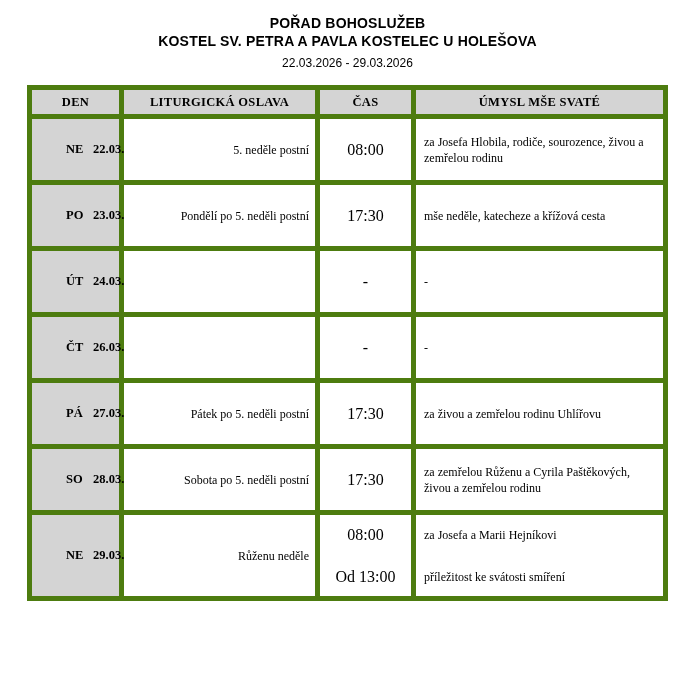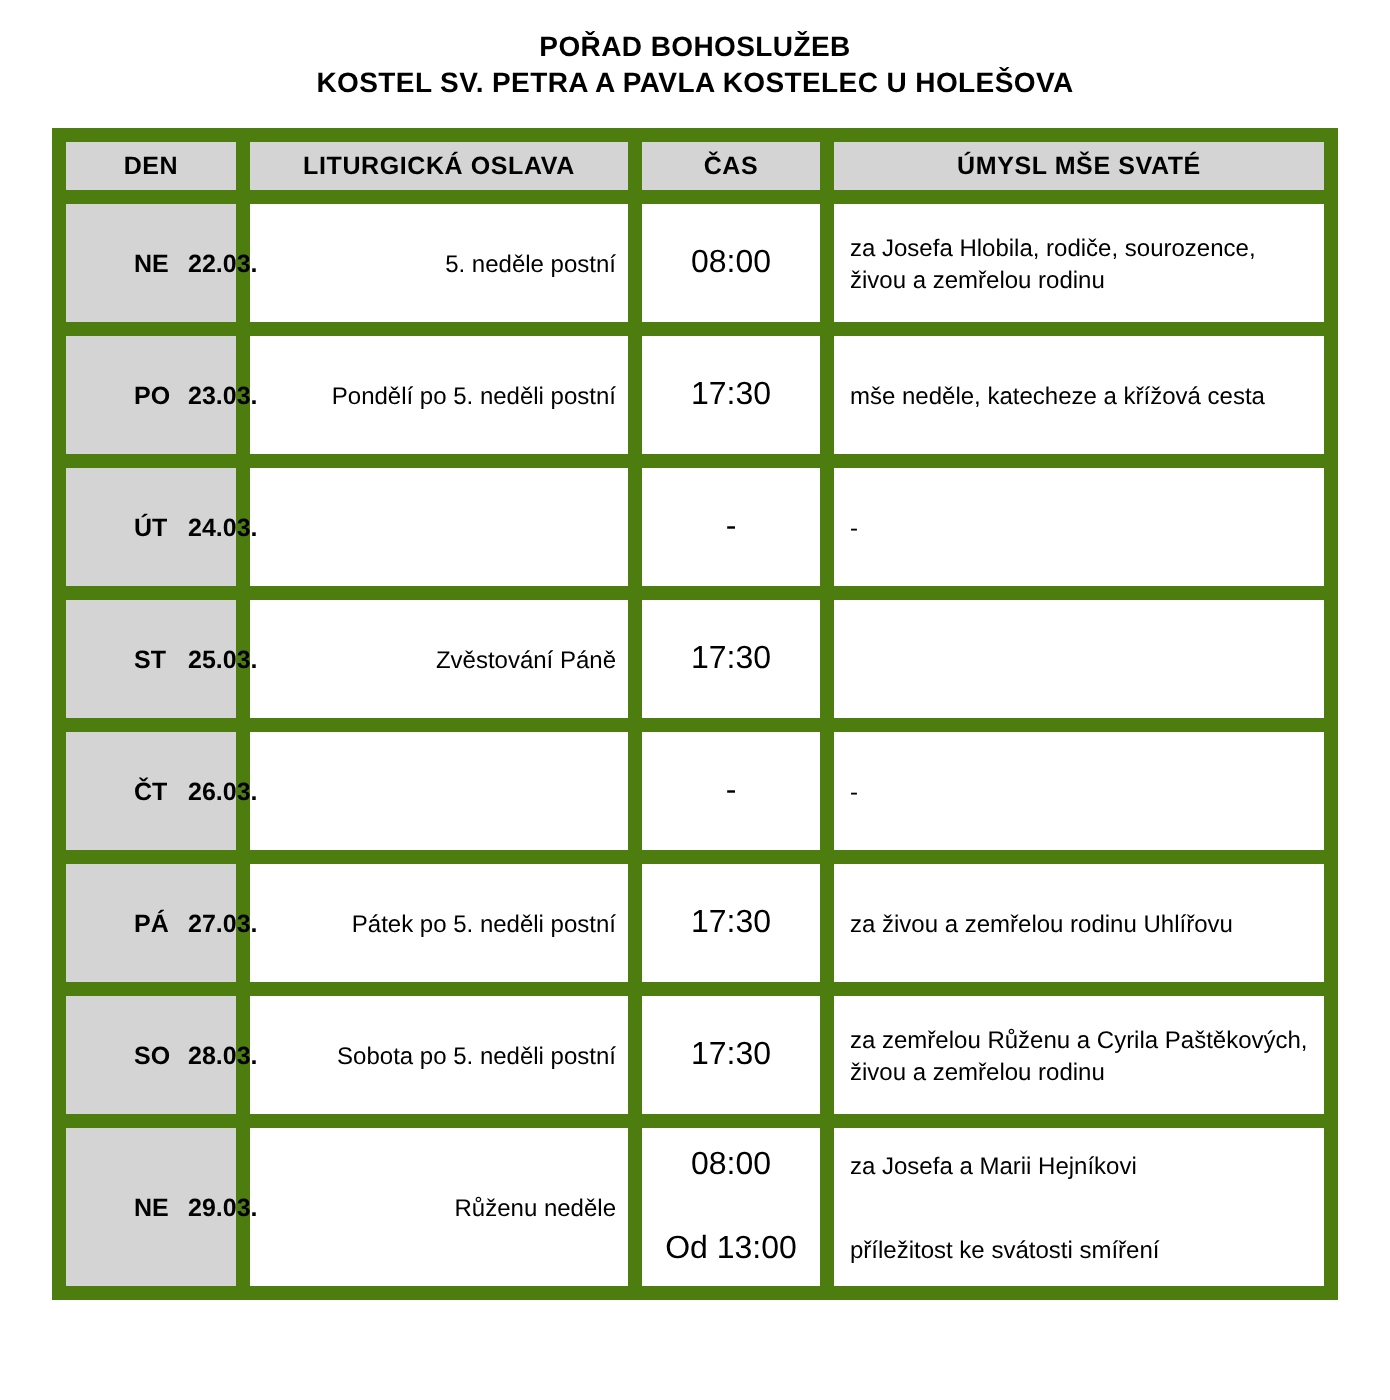--- a/index.html
+++ b/index.html
@@ -43,22 +43,23 @@
     padding-top: 3px;
   }
   table.schedule {
     border-collapse: collapse;
     margin: 13px auto 0 auto;
     width: 636px;
     table-layout: fixed;
   }
   table.schedule th,
   table.schedule td {
-    border: 7px solid #4d7c0f;
+    border: 5px solid #4d7c0f;
     vertical-align: middle;
+    font-family: Liberation Serif, serif;
   }
   table.schedule thead th {
     background: #d4d4d4;
     font-size: 12.5px;
     font-weight: bold;
     text-align: center;
     height: 20px;
     padding: 2px 0;
     letter-spacing: 0.3px;
   }
@@ -108,20 +109,21 @@
   }
 </style>
 </head>
 <body>
 
 <div class="page">
 
   <div class="header">
     <div class="line1">POŘAD BOHOSLUŽEB</div>
     <div class="line2">KOSTEL SV. PETRA A PAVLA KOSTELEC U HOLEŠOVA</div>
+    <div class="line3">22.03.2026 - 29.03.2026</div>
   </div>
 
   <table class="schedule">
     <colgroup>
       <col class="c-day">
       <col class="c-lit">
       <col class="c-time">
       <col class="c-int">
     </colgroup>
     <thead>
@@ -152,28 +154,20 @@
       <tr style="height:66px;">
         <td class="day">
           <span class="dow">ÚT</span><span class="date">24.03.</span>
         </td>
         <td class="lit"></td>
         <td class="time">-</td>
         <td class="intent">-</td>
       </tr>
       <tr style="height:66px;">
         <td class="day">
-          <span class="dow">ST</span><span class="date">25.03.</span>
-        </td>
-        <td class="lit">Zvěstování Páně</td>
-        <td class="time">17:30</td>
-        <td class="intent"></td>
-      </tr>
-      <tr style="height:66px;">
-        <td class="day">
           <span class="dow">ČT</span><span class="date">26.03.</span>
         </td>
         <td class="lit"></td>
         <td class="time">-</td>
         <td class="intent">-</td>
       </tr>
       <tr style="height:66px;">
         <td class="day">
           <span class="dow">PÁ</span><span class="date">27.03.</span>
         </td>

